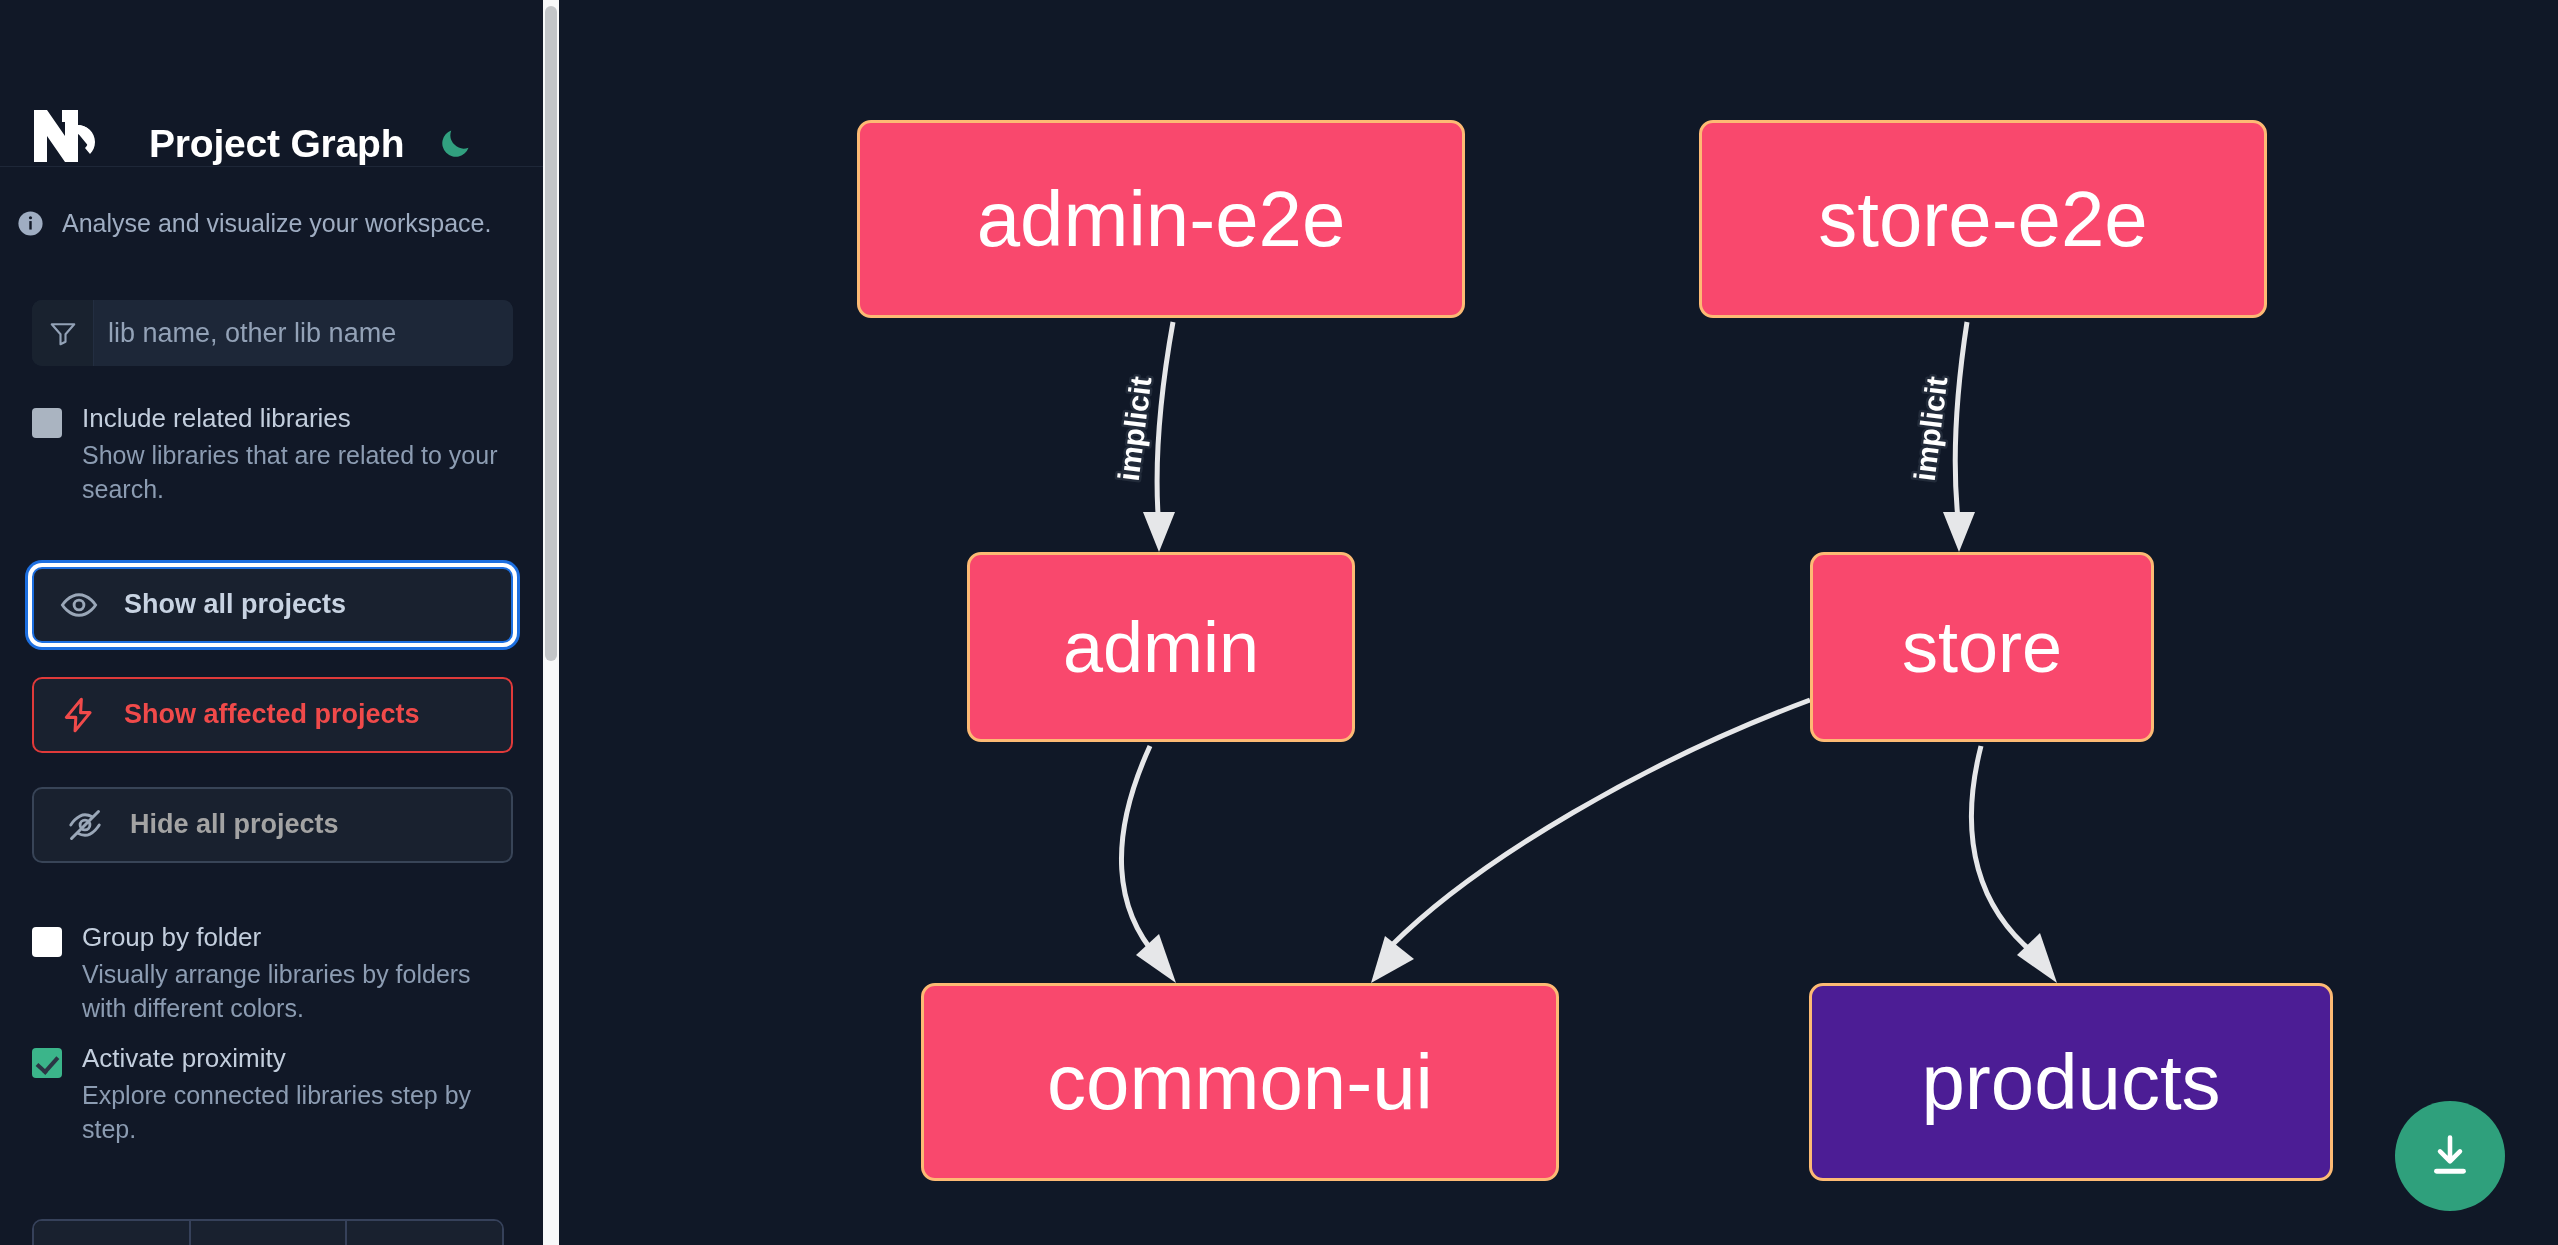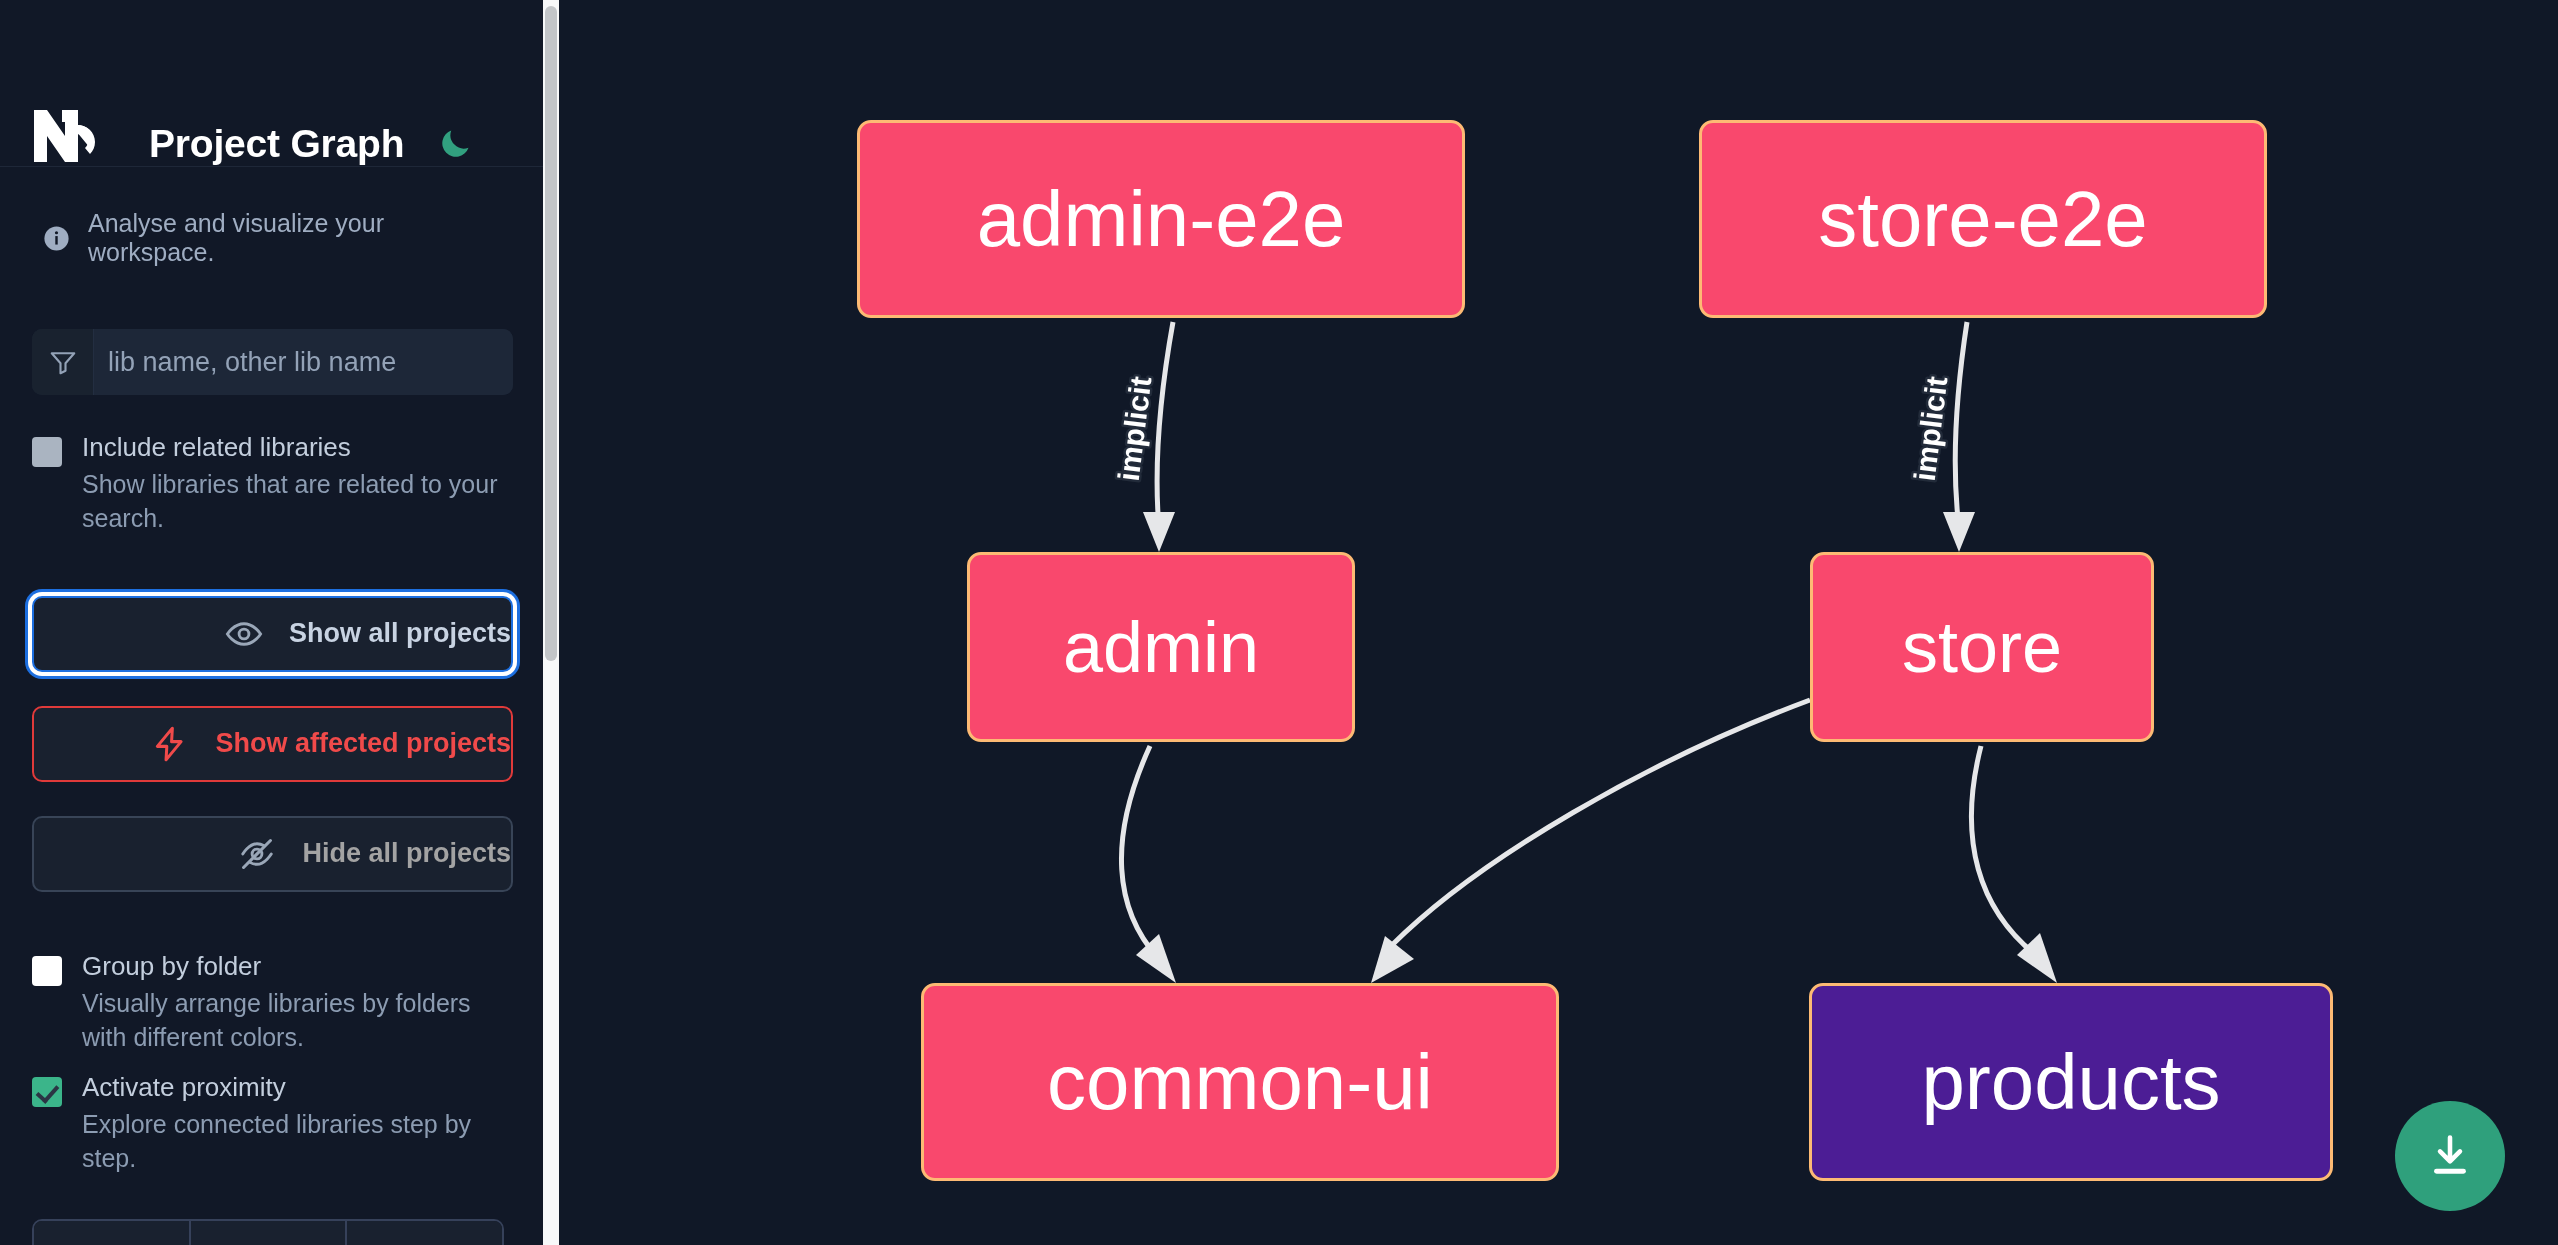--- a/index.html
+++ b/index.html
@@ -47,24 +47,23 @@
     margin-left: 29px;
     width: 44px; height: 44px;
     display: flex; align-items: center; justify-content: center;
     cursor: pointer;
   }
 
   .sb-tagline {
     display: flex;
     align-items: center;
     gap: 17px;
-    padding: 42px 32px 0 36px;
+    padding: 42px 32px 0 16px;
     color: #9fadc2;
     font-size: 25px;
-    margin-left: 6px;
   }
   .info-icon { flex: 0 0 29px; width: 29px; height: 29px; }
 
   .search-wrap {
     margin: 62px 32px 0 32px;
     height: 66px;
     display: flex;
     align-items: stretch;
     border-radius: 10px;
     overflow: hidden;
@@ -135,21 +134,20 @@
     border-radius: 10px;
     display: flex;
     align-items: center;
     padding-left: 26px;
     gap: 26px;
     background: #19212f;
     border: 2px solid #2c3a4e;
     cursor: pointer;
     font-size: 27px;
     font-weight: 700;
-    justify-content: flex-end;
   }
   .gbtn.focus {
     border-color: #1d6fe0;
     box-shadow: 0 0 0 4px #ffffff, 0 0 0 7px #1d6fe0;
     color: #c8d3e2;
   }
   .gbtn.danger { border-color: #e03a3a; color: #f04a4a; }
   .gbtn.plain { color: #a3a3a3; border-color: #384457; padding-left: 32px; }
   .gbtn svg { flex: 0 0 38px; }
 

